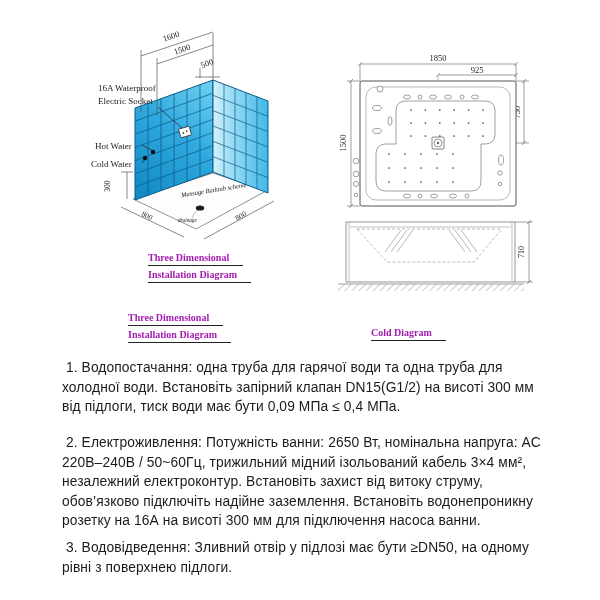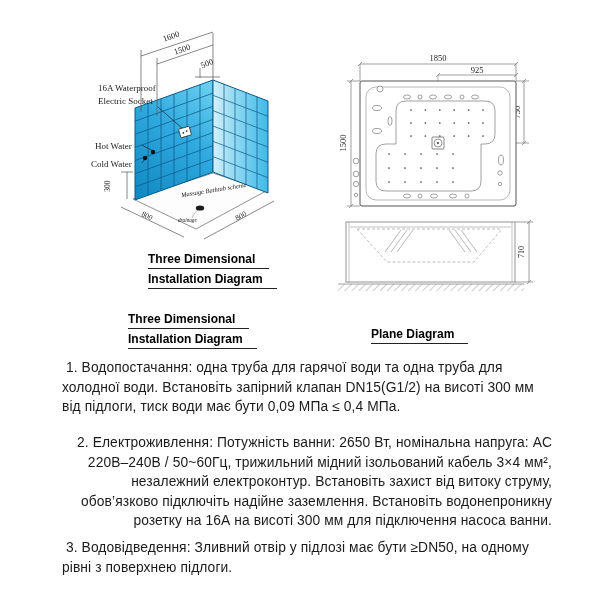--- a/index.html
+++ b/index.html
@@ -11,22 +11,22 @@
   svg text {
     font-family:"Liberation Serif", serif;
     fill:#222;
   }
   .instr {
     position:absolute; left:62px; width:490px; margin:0;
     font-size:13.8px; line-height:1.42; color:#1b1b1b;
     white-space:pre-wrap; letter-spacing:0.1px;
   }
   .cap {
-    position:absolute; font-family:Liberation Sans, sans-serif;
-    font-weight:bold; font-size:12px; color:#000000; line-height:1.5;
+    position:absolute; font-family:Liberation Serif, serif;
+    font-weight:bold; font-size:10px; color:#a21caf; line-height:1.5;
   }
   .cap-line {
     display:inline-block; border-bottom:1.4px solid #222;
     padding-right:14px; margin-bottom:1px;
   }
 </style>
 </head>
 <body>
 
 <div class="abs" style="left:58px; top:28px; width:275px; height:215px;">
@@ -196,18 +196,18 @@
   <span class="cap-line">Three Dimensional</span><br>
   <span class="cap-line">Installation Diagram</span>
 </div>
 
 <div class="cap" style="left:128px; top:310px;">
   <span class="cap-line">Three Dimensional</span><br>
   <span class="cap-line">Installation Diagram</span>
 </div>
 
 <div class="cap" style="left:371px; top:325px;">
-  <span class="cap-line">Plane Diagram</span>
+  <span class="cap-line">Cold Diagram</span>
 </div>
 
 <p class="instr" style="top:358px;"> 1. Водопостачання: одна труба для гарячої води та одна труба для холодної води. Встановіть запірний клапан DN15(G1/2) на висоті 300 мм від підлоги, тиск води має бути 0,09 МПа ≤ 0,4 МПа.</p>
-<p class="instr" style="top:433px;text-align:right;"> 2. Електроживлення: Потужність ванни: 2650 Вт, номінальна напруга: AC 220В–240В / 50~60Гц, трижильний мідний ізольований кабель 3×4 мм², незалежний електроконтур. Встановіть захист від витоку струму, обов’язково підключіть надійне заземлення. Встановіть водонепроникну розетку на 16А на висоті 300 мм для підключення насоса ванни.</p>
+<p class="instr" style="top:433px;"> 2. Електроживлення: Потужність ванни: 2650 Вт, номінальна напруга: AC 220В–240В / 50~60Гц, трижильний мідний ізольований кабель 3×4 мм², незалежний електроконтур. Встановіть захист від витоку струму, обов’язково підключіть надійне заземлення. Встановіть водонепроникну розетку на 16А на висоті 300 мм для підключення насоса ванни.</p>
 <p class="instr" style="top:538px;"> 3. Водовідведення: Зливний отвір у підлозі має бути ≥DN50, на одному рівні з поверхнею підлоги.</p>
 
 </body></html>

